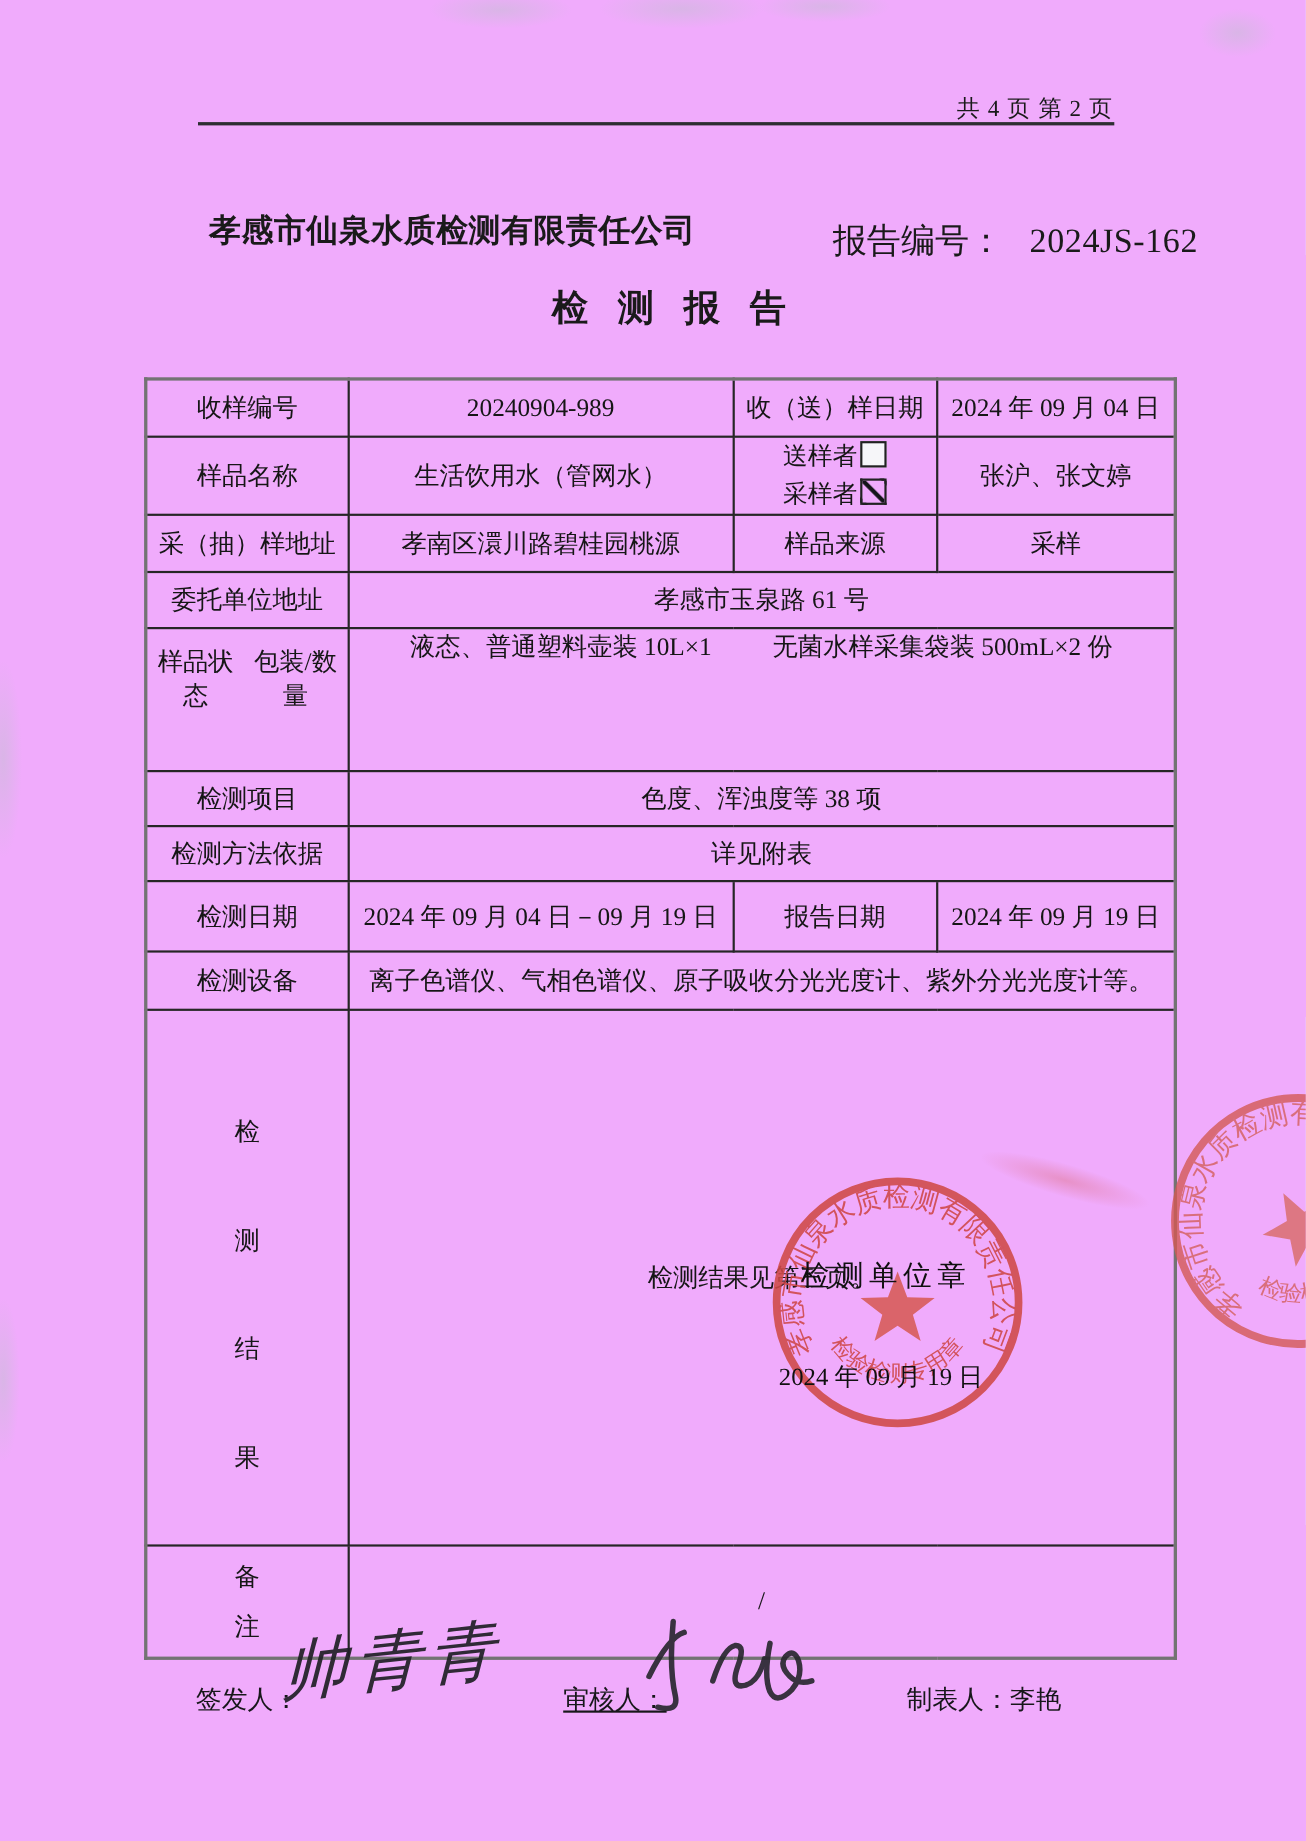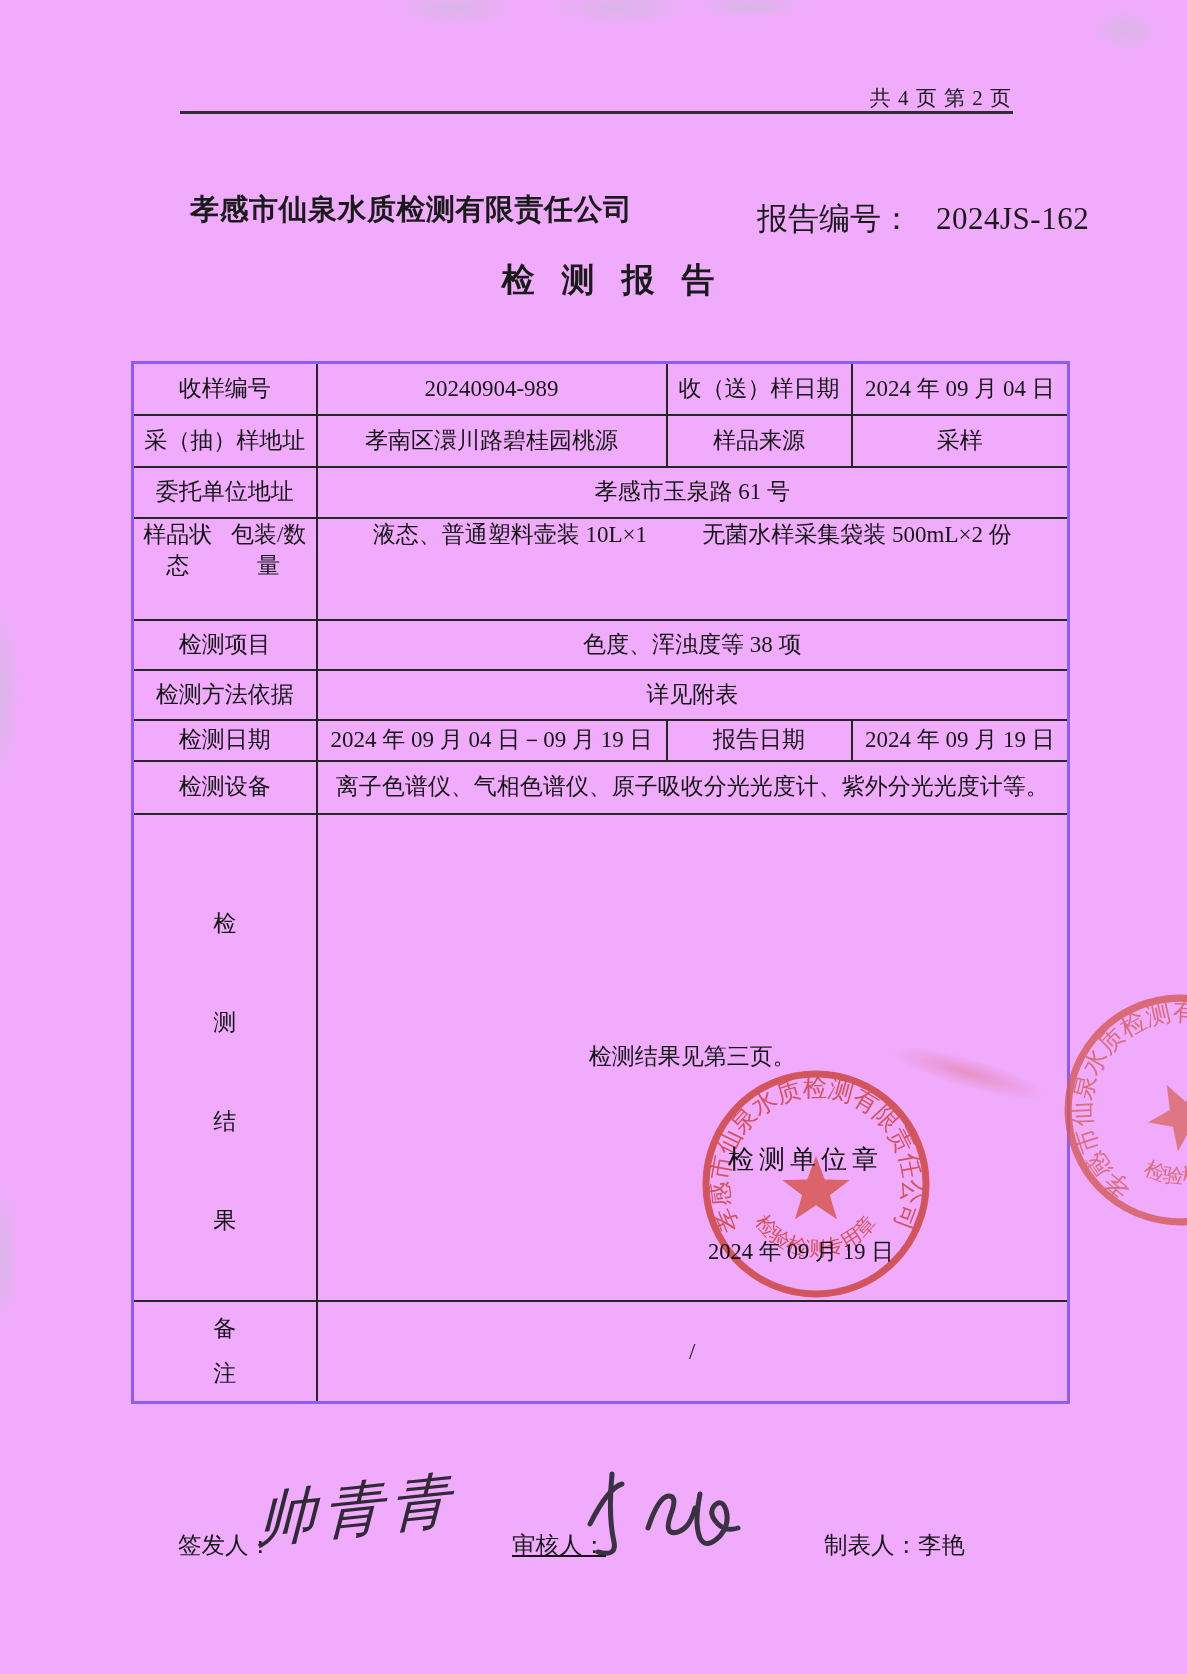--- a/index.html
+++ b/index.html
@@ -11,22 +11,22 @@
   .scuff-red{position:absolute;border-radius:50%;background:radial-gradient(closest-side,rgba(214,92,92,.33),rgba(214,92,92,0));transform:rotate(16deg);pointer-events:none;}
   
   .page-info{position:absolute;top:84px;left:0;width:1012px;text-align:right;font-size:21px;letter-spacing:1px;}
   .rule{position:absolute;left:180px;top:111px;width:833px;height:3px;background:#2e2e32;}
   .company{position:absolute;left:190px;top:190px;font-size:29px;font-weight:bold;letter-spacing:.5px;}
   .report-no{position:absolute;left:757px;top:198px;font-size:31px;}
   .report-no .num{margin-left:24px;letter-spacing:.5px;}
   .title{position:absolute;left:0;top:258px;width:100%;text-align:center;font-size:33px;font-weight:bold;
          letter-spacing:27px;transform:translateX(14px);}
   
-  table.report{position:absolute;left:131px;top:361px;width:936px;border-collapse:collapse;table-layout:fixed;
-               border:3px solid #8b5cf6;}
+  table.report{position:absolute;left:131px;top:343px;width:936px;border-collapse:collapse;table-layout:fixed;
+               border:3px solid #737373;}
   table.report td{border:2px solid #262626;font-size:23px;text-align:center;vertical-align:middle;
                   padding:0;color:#161616;line-height:1.35;}
   td.left{text-align:left;padding-left:11px;margin-left:44px;}
   td.result-cell{vertical-align:top;text-align:left;padding:88px 0 0 14px;font-size:24px;position:relative;}
   .vstack{display:flex;flex-direction:column;align-items:center;justify-content:center;height:100%;}
   .vstack.result{gap:68px;padding-top:30px;box-sizing:border-box;}
   .vstack.note{gap:14px;}
   .vspread{display:flex;flex-direction:row;justify-content:space-evenly;height:100%;}
   .checker{font-size:22.5px;line-height:1.55;}
   .cbox{display:inline-block;width:20px;height:20px;border:2px solid #222;vertical-align:-3px;margin-left:3px;background:#f6f6f9;}
@@ -71,53 +71,64 @@
         <col style="width:185px">
         <col style="width:217px">
       </colgroup>
     <tbody>
         <tr style="height:52px">
       <td>收样编号</td>
       <td>20240904-989</td>
       <td>收（送）样日期</td>
       <td>2024 年 09 月 04 日</td>
     </tr>
+    <tr style="height:70px">
+      <td>样品名称</td>
+      <td>生活饮用水（管网水）</td>
+      <td>
+        <div class="checker">
+          <div><span>送样者</span><span class="cbox"></span></div>
+          <div><span>采样者</span><span class="cbox checked"></span></div>
+        </div>
+      </td>
+      <td>张沪、张文婷</td>
+    </tr>
     <tr style="height:52px">
       <td>采（抽）样地址</td>
       <td>孝南区澴川路碧桂园桃源</td>
       <td>样品来源</td>
       <td>采样</td>
     </tr>
     <tr style="height:51px">
       <td>委托单位地址</td>
       <td colspan="3">孝感市玉泉路 61 号</td>
     </tr>
     <tr style="height:102px">
       <td>
         <div class="vspread" style="height:100px;">
           <div>样品状态</div>
           <div>包装/数量</div>
         </div>
       </td>
       <td colspan="3">
-        <div class="vspread" style="height:100px;">
+        <div class="vspread" style="height:128px;">
           <div>液态、普通塑料壶装 10L×1</div>
           <div>无菌水样采集袋装 500mL×2 份</div>
         </div>
       </td>
     </tr>
     <tr style="height:50px">
       <td>检测项目</td>
       <td colspan="3">色度、浑浊度等 38 项</td>
     </tr>
     <tr style="height:50px">
       <td>检测方法依据</td>
       <td colspan="3">详见附表</td>
     </tr>
-    <tr style="height:41px">
+    <tr style="height:64px">
       <td>检测日期</td>
       <td class="daterange">2024 年 09 月 04 日－09 月 19 日</td>
       <td>报告日期</td>
       <td>2024 年 09 月 19 日</td>
     </tr>
     <tr style="height:53px">
       <td>检测设备</td>
       <td colspan="3" class="left">离子色谱仪、气相色谱仪、原子吸收分光光度计、紫外分光光度计等。</td>
     </tr>
     <tr style="height:487px">

